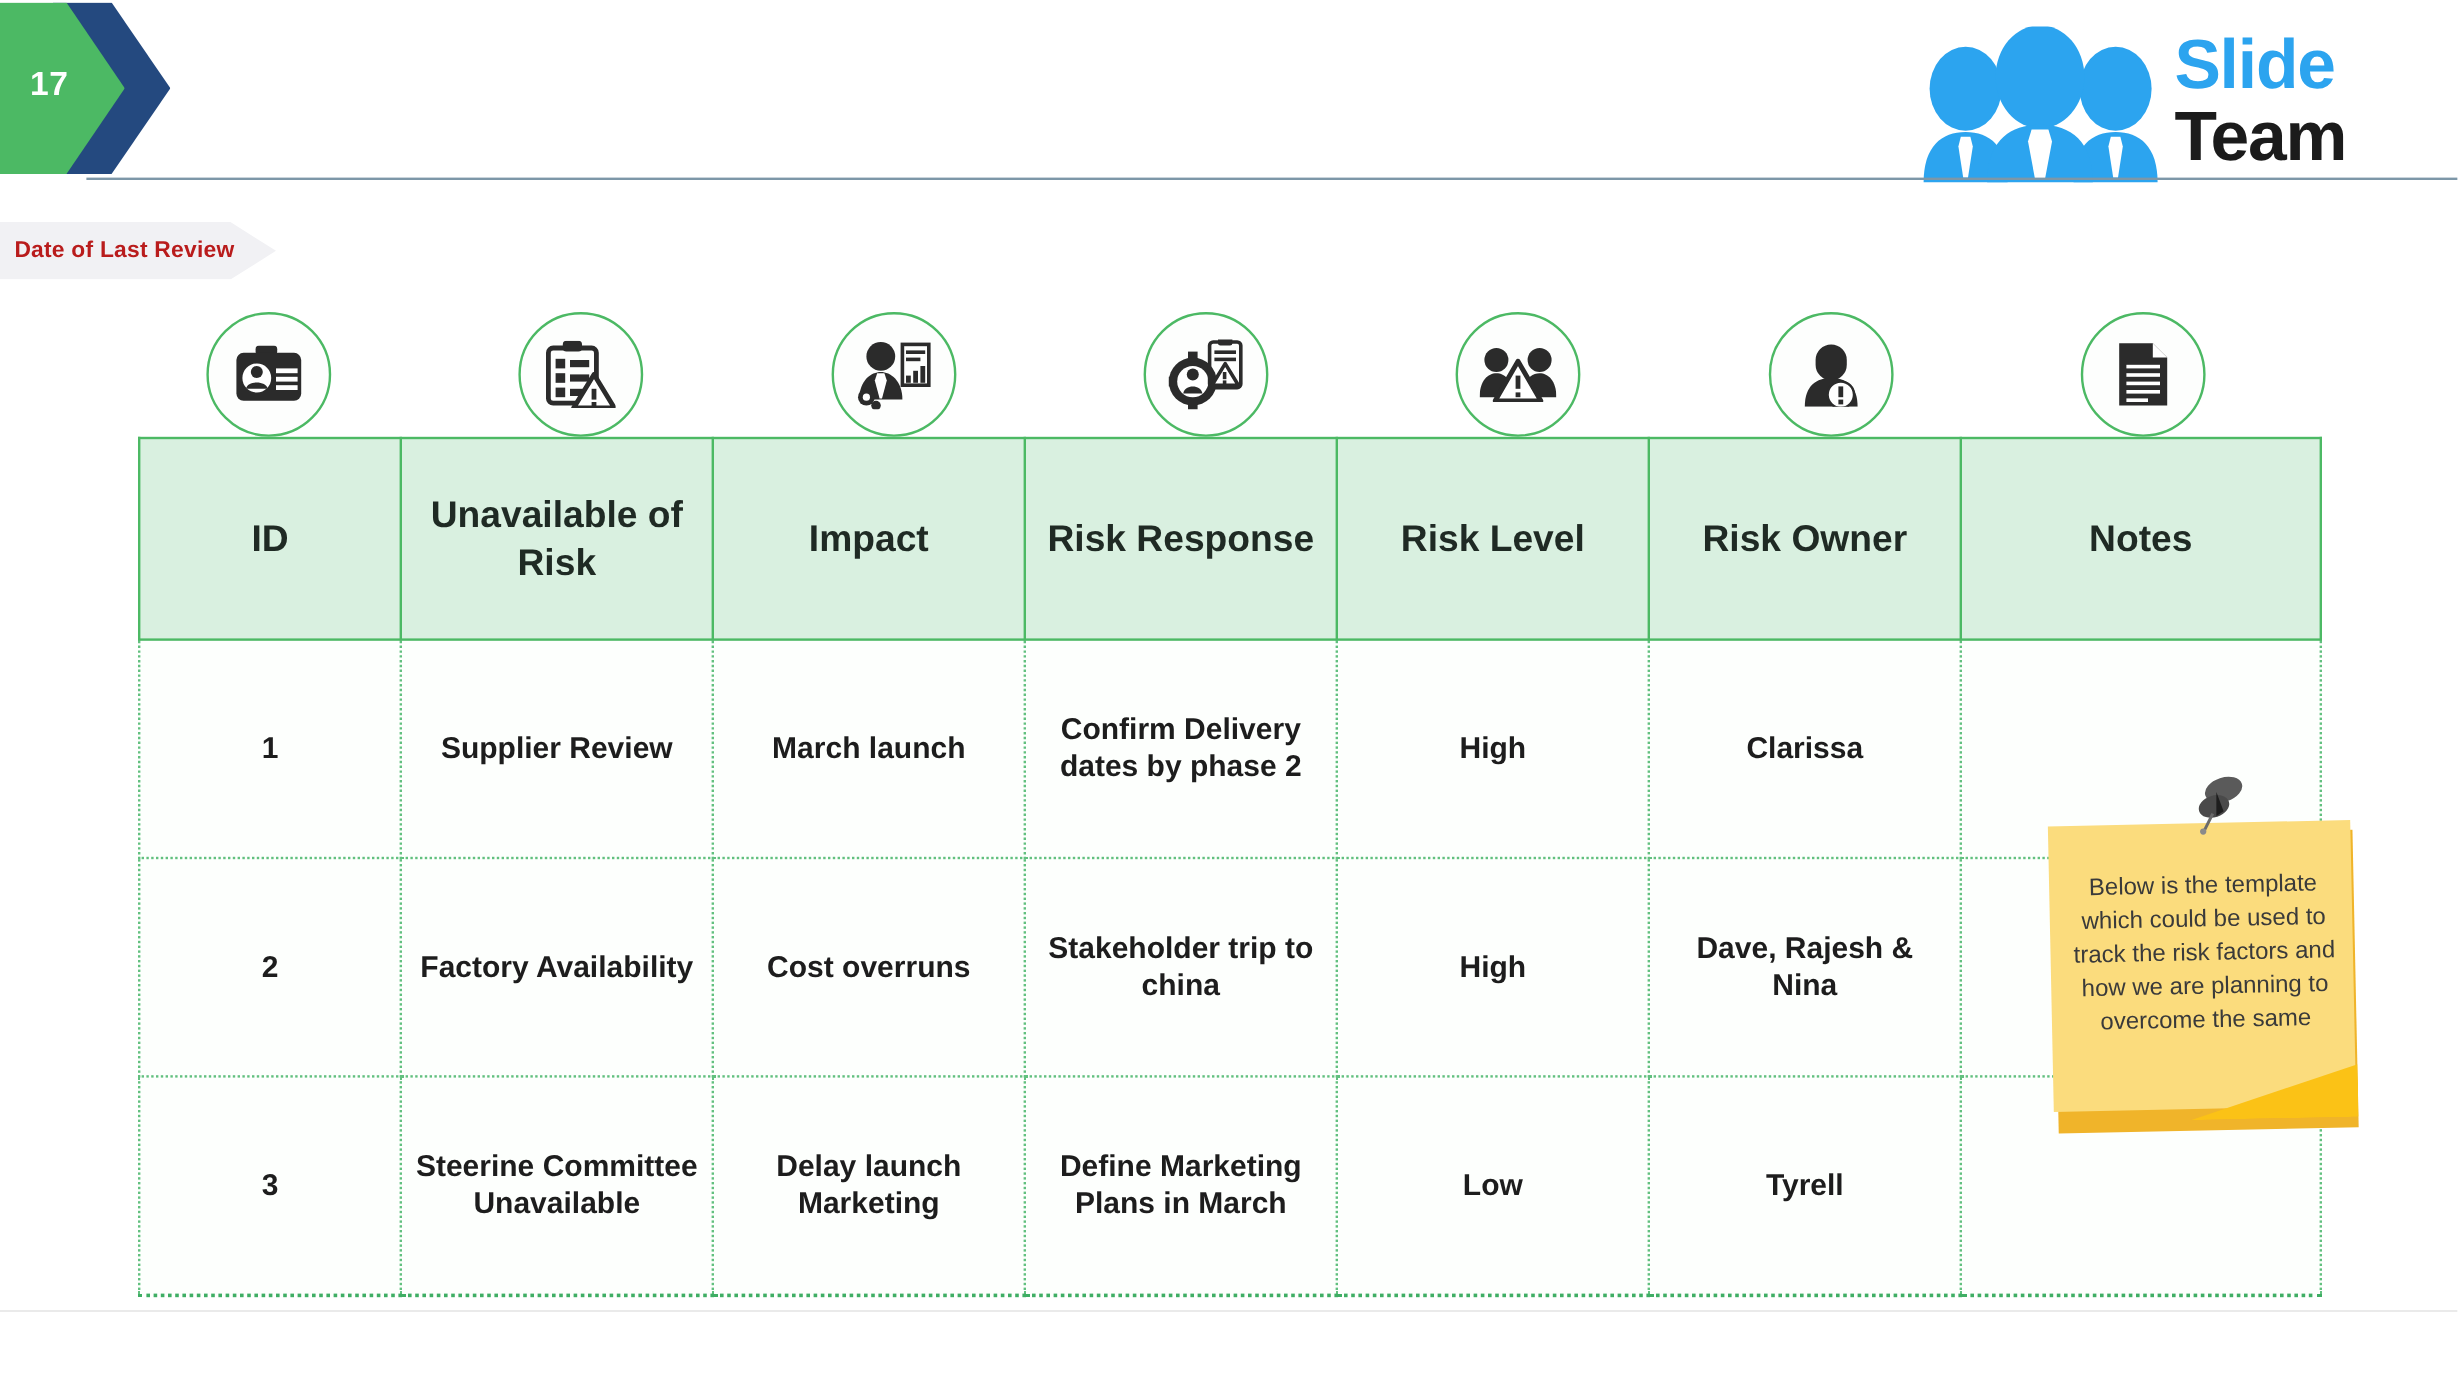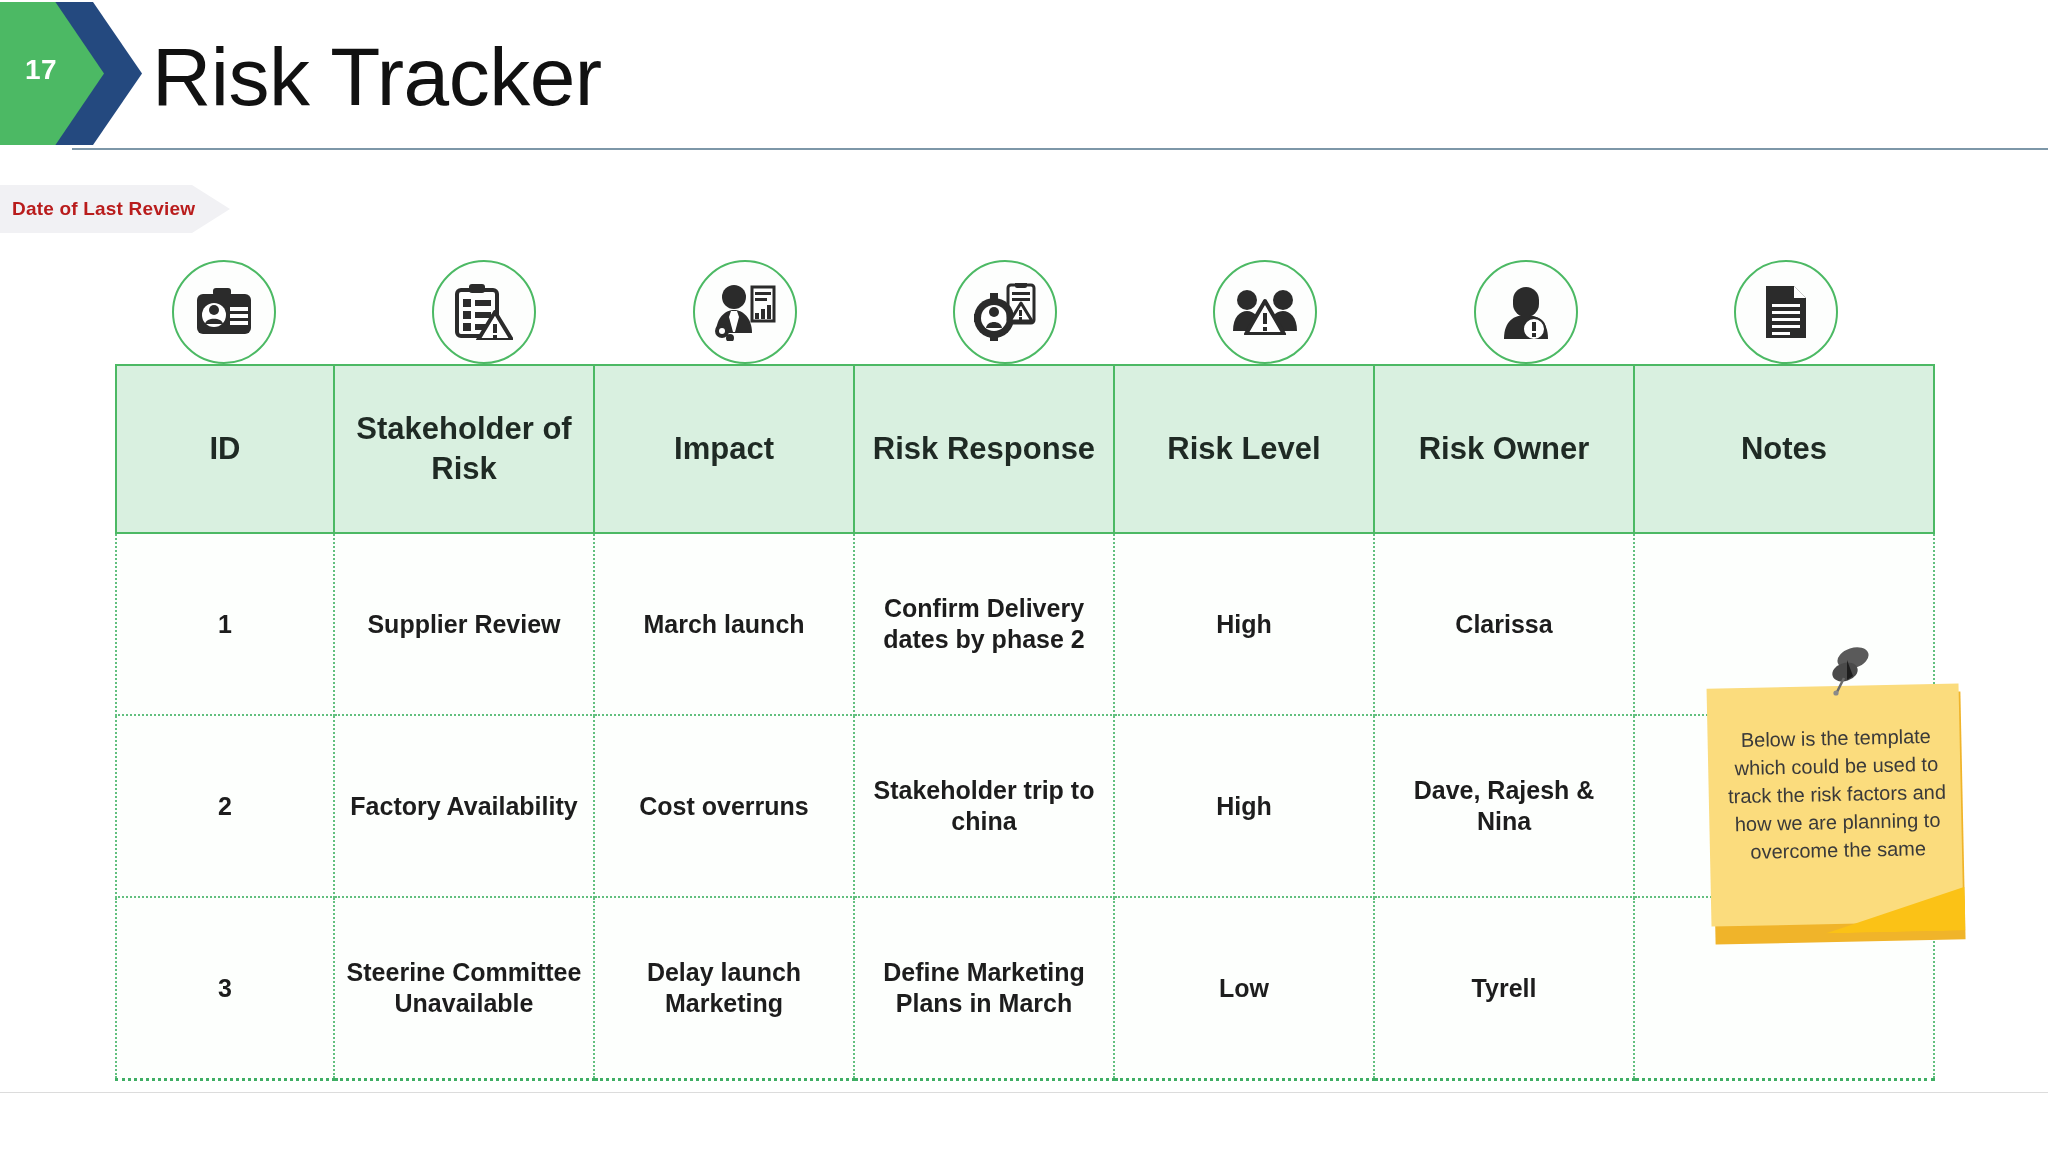--- a/index.html
+++ b/index.html
@@ -237,22 +237,41 @@
 <body>
 
 <div id="slide">
 
   <div class="header">
 
     <div class="num-arrow-dark"></div>
     <div class="num-arrow-green2"></div>
     <div class="slide-num">17</div>
 
-    <div class="slide-title">Risk Tracker</div>
-
+
+    <div class="logo">
+      <div class="logo-people">
+        <svg width="205" height="130" viewBox="0 0 205 130">
+
+          <ellipse cx="40" cy="52" rx="30" ry="35" fill="#2ca4ef"></ellipse>
+          <path d="M5 130 C5 100 20 88 40 88 C60 88 75 100 75 130 Z" fill="#2ca4ef"></path>
+          <path d="M36 92 L44 92 L46 100 L42 126 L38 126 L34 100 Z" fill="#ffffff"></path>
+
+          <ellipse cx="165" cy="52" rx="30" ry="35" fill="#2ca4ef"></ellipse>
+          <path d="M130 130 C130 100 145 88 165 88 C185 88 200 100 200 130 Z" fill="#2ca4ef"></path>
+          <path d="M161 92 L169 92 L171 100 L167 126 L163 126 L159 100 Z" fill="#ffffff"></path>
+
+          <ellipse cx="102" cy="42" rx="37" ry="43" fill="#2ca4ef"></ellipse>
+          <path d="M58 130 C58 96 76 82 102 82 C128 82 146 96 146 130 Z" fill="#2ca4ef"></path>
+          <path d="M95 86 L109 86 L112 96 L106 128 L98 128 L92 96 Z" fill="#ffffff"></path>
+        </svg>
+      </div>
+      <div class="logo-slide">Slide</div>
+      <div class="logo-team">Team</div>
+    </div>
 
     <div class="hdr-rule"></div>
   </div>
 
   <div class="date-banner"></div>
   <div class="date-banner-label" style="top:185px;">Date of Last Review</div>
 
   <div class="icon-row">
 
     <div class="icon-circle" style="left:57px;">
@@ -362,21 +381,21 @@
         <col class="col-desc">
         <col class="col-impact">
         <col class="col-resp">
       <col class="col-level">
         <col class="col-owner">
         <col class="col-notes">
     </colgroup>
     <thead>
       <tr>
         <th>ID</th>
-        <th>Stakeholder of Risk</th>
+        <th>Unavailable of Risk</th>
         <th>Impact</th>
         <th>Risk Response</th>
         <th>Risk Level</th>
         <th>Risk Owner</th>
         <th>Notes</th>
       </tr>
     </thead>
     <tbody>
       <tr>
         <td>1</td>

